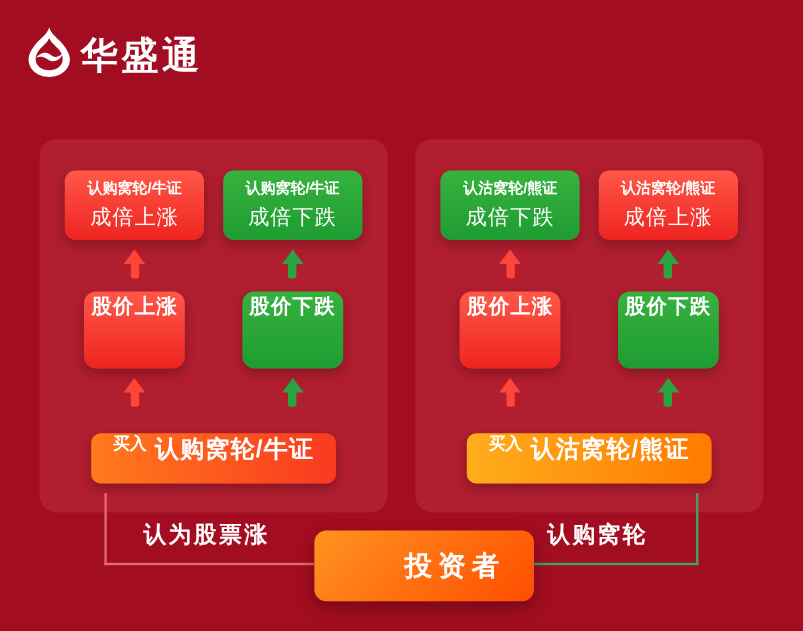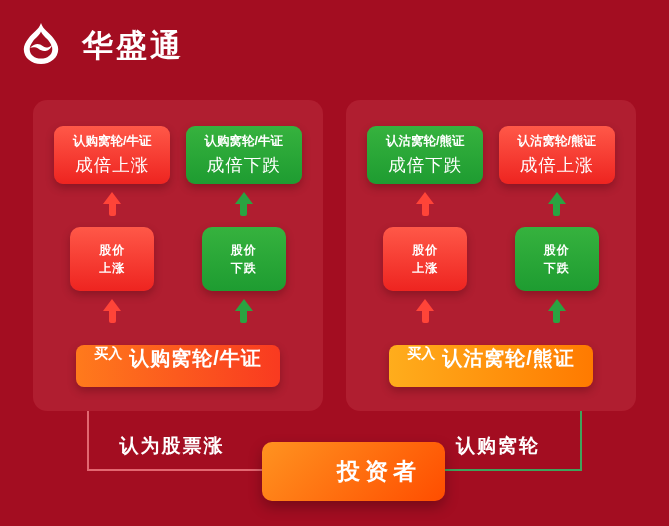--- a/index.html
+++ b/index.html
@@ -20,32 +20,32 @@
     --left-line:#E26771;
     --right-line:#3FA35B;
   }
   html,body{margin:0;padding:0}
   body{
     width:669px;height:526px;position:relative;overflow:hidden;
     background:var(--background);color:#fff;
     font-family:"Liberation Sans","DejaVu Sans",sans-serif;
   }
   
-  .logo{position:absolute;left:18px;top:22px;display:flex;align-items:center;gap:18px}
+  .logo{position:absolute;left:18px;top:22px;display:flex;align-items:center;gap:3px}
   .brand-name{font-size:31px;font-weight:800;letter-spacing:3px}
   
-  .panels{position:absolute;left:33px;top:100px;width:603px;display:flex;gap:23px}
+  .panels{position:absolute;left:33px;top:116px;width:603px;display:flex;gap:23px}
   .panel{flex:1;background:var(--panel);border-radius:14px;height:311px;box-sizing:border-box;padding:26px 12px 0}
   .cols{display:flex;justify-content:space-between;padding:0 4px}
   .col{width:49%;display:flex;flex-direction:column;align-items:center}
   .box{border-radius:9px;text-align:center;box-shadow:0 4px 9px rgba(40,0,6,.28)}
   .outcome{width:116px;height:58px;display:flex;flex-direction:column;justify-content:center}
   .outcome .small{font-size:12.5px;font-weight:600;display:block}
   .outcome .big{font-size:17.5px;font-weight:400;display:block;margin-top:3px;letter-spacing:1px}
-  .cond{width:84px;height:64px;border-radius:10px;display:flex;flex-direction:column;justify-content:center;font-size:12px;font-weight:800;line-height:1.5;letter-spacing:1px}
+  .cond{width:84px;height:64px;border-radius:10px;display:flex;justify-content:center;font-size:17px;font-weight:800;line-height:1.5;letter-spacing:1px}
   .box-red{background:linear-gradient(180deg,var(--red-box-top),var(--red-box-bottom))}
   .box-green{background:linear-gradient(180deg,var(--green-box-top),var(--green-box-bottom))}
   
   .arrow{height:27px;margin:8px 0;display:flex;flex-direction:column;align-items:center}
   .arrow .head{display:block;width:0;height:0;border-left:9px solid transparent;border-right:9px solid transparent;border-bottom:12px solid var(--ac)}
   .arrow .stem{display:block;width:7px;height:13px;background:var(--ac);border-radius:0 0 2px 2px;margin-top:-1px}
   .arrow.red{--ac:var(--arrow-red)}
   .arrow.green{--ac:var(--arrow-green)}
   
   .action{margin:11px auto 0;display:flex;justify-content:center;gap:7px;border-radius:8px;height:42px;width:fit-content;padding:0 18px;box-shadow:0 4px 9px rgba(40,0,6,.28)}

